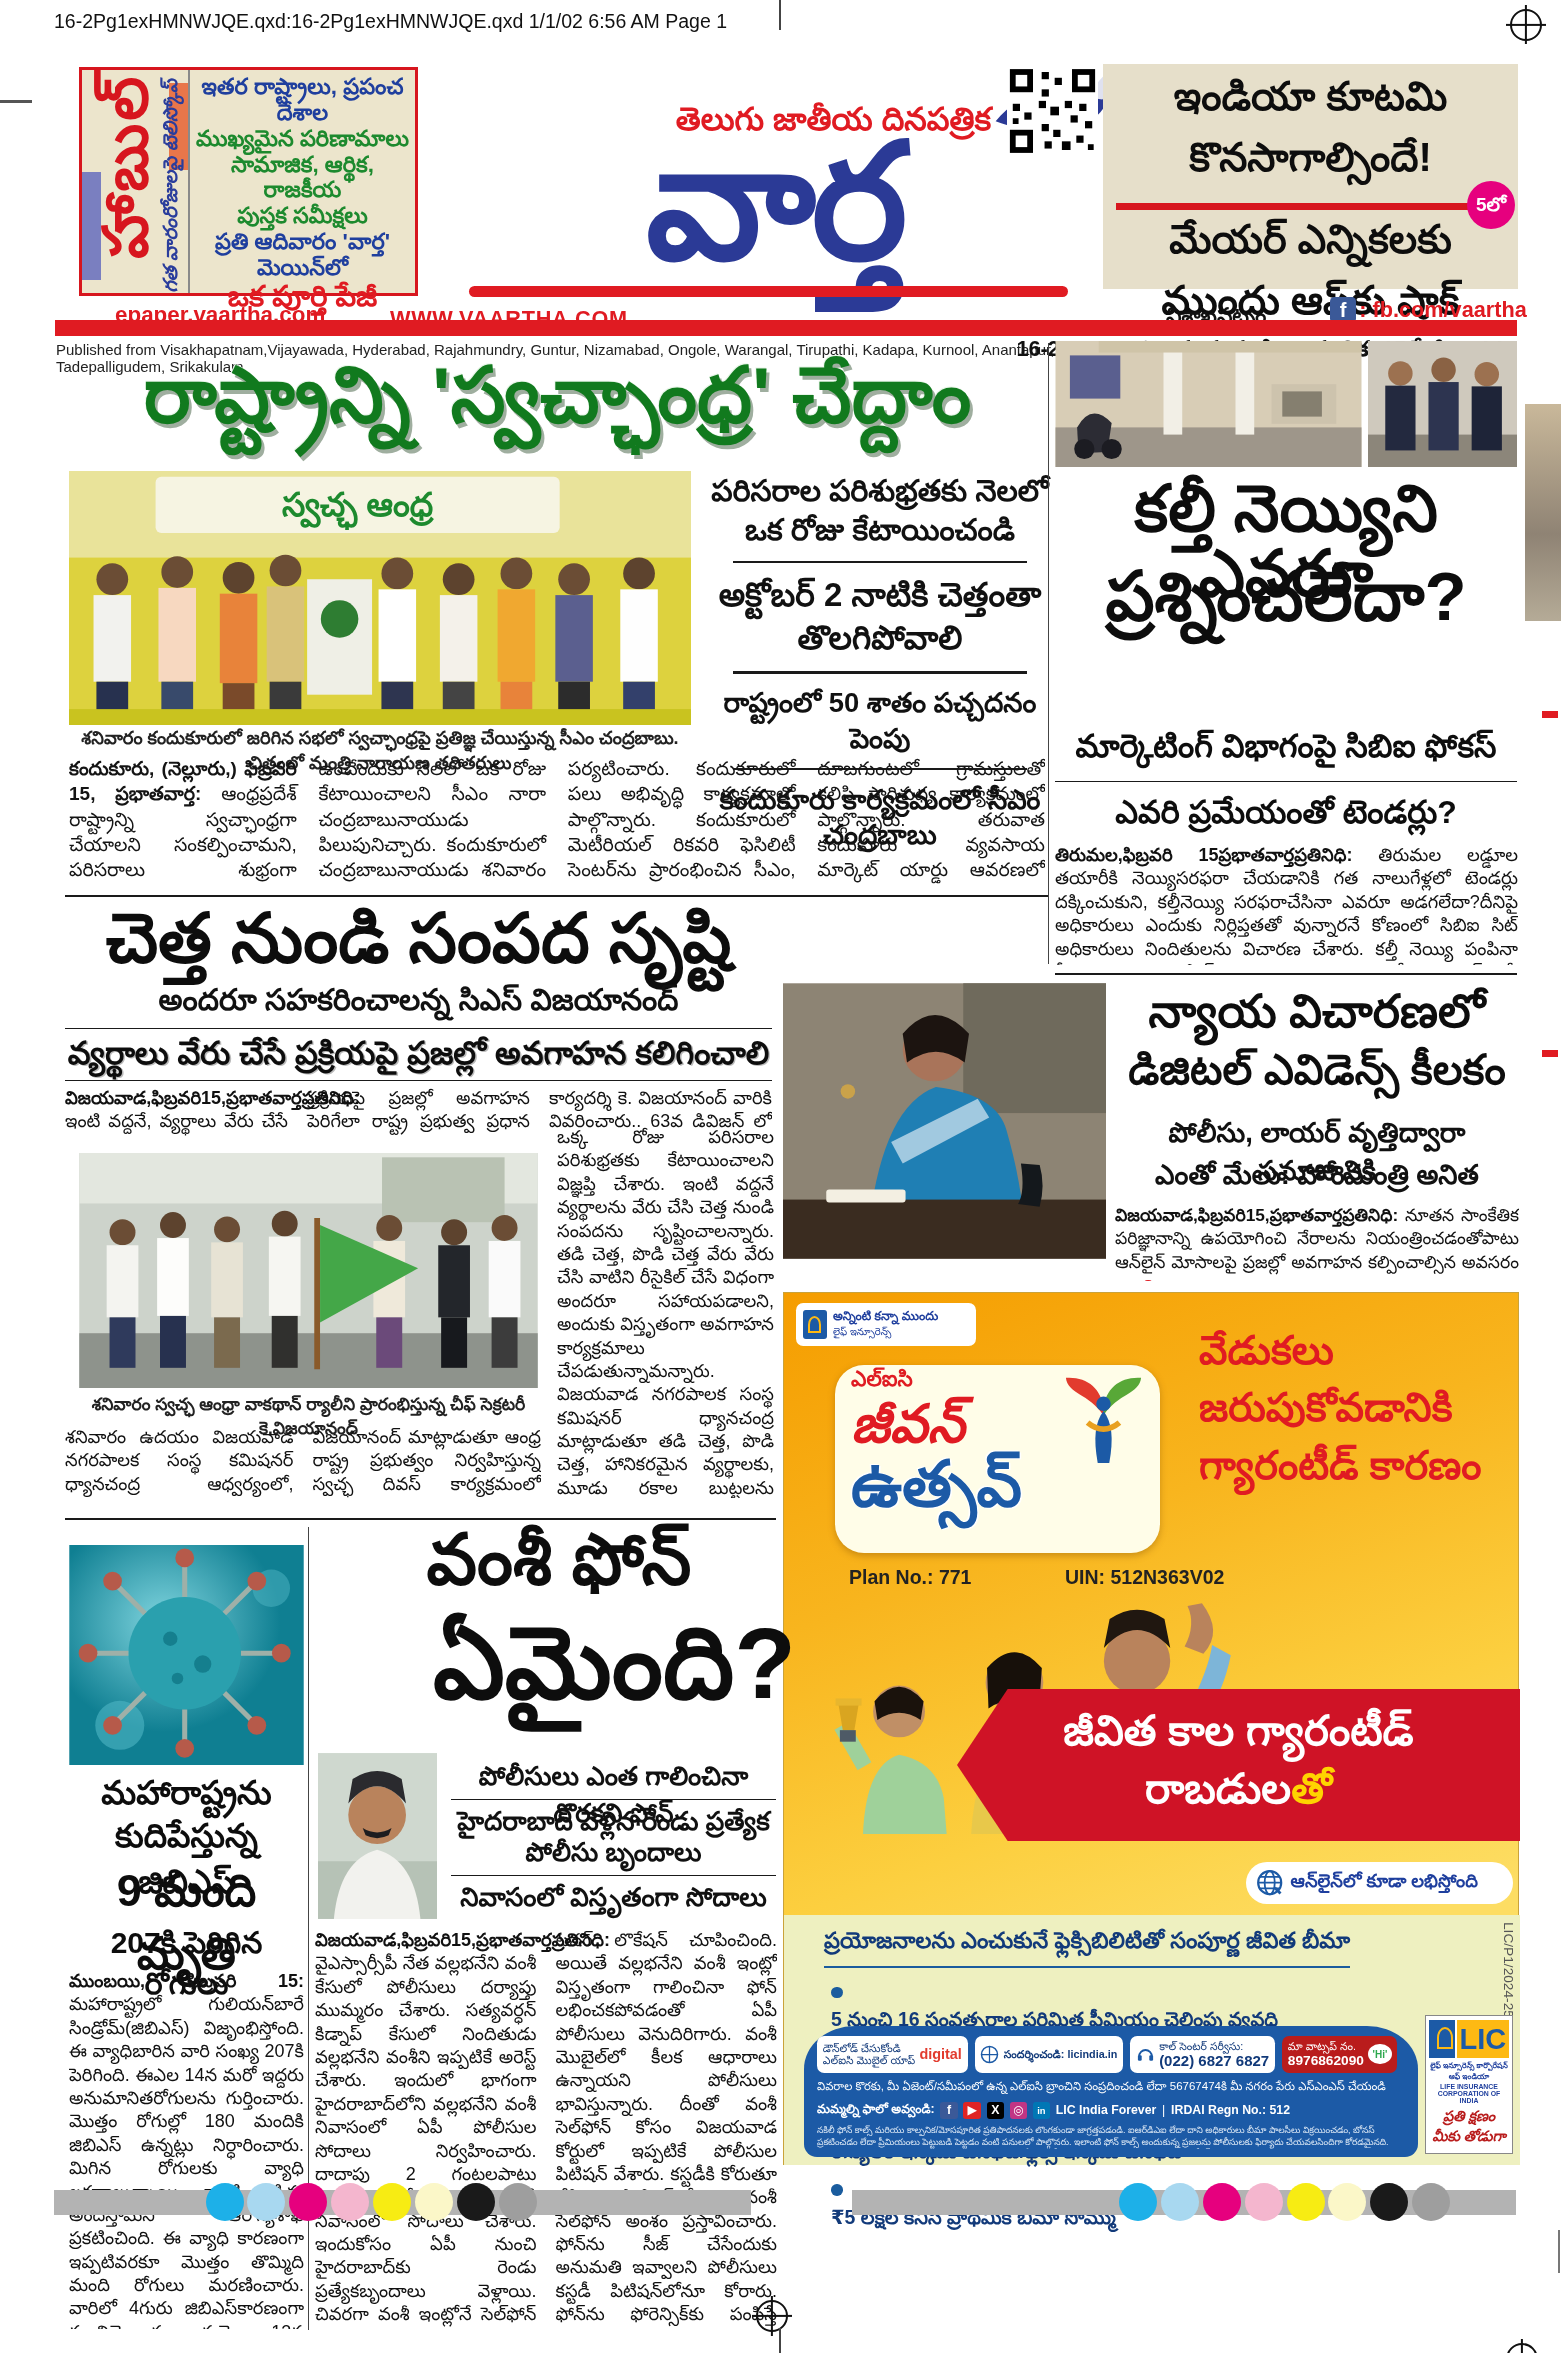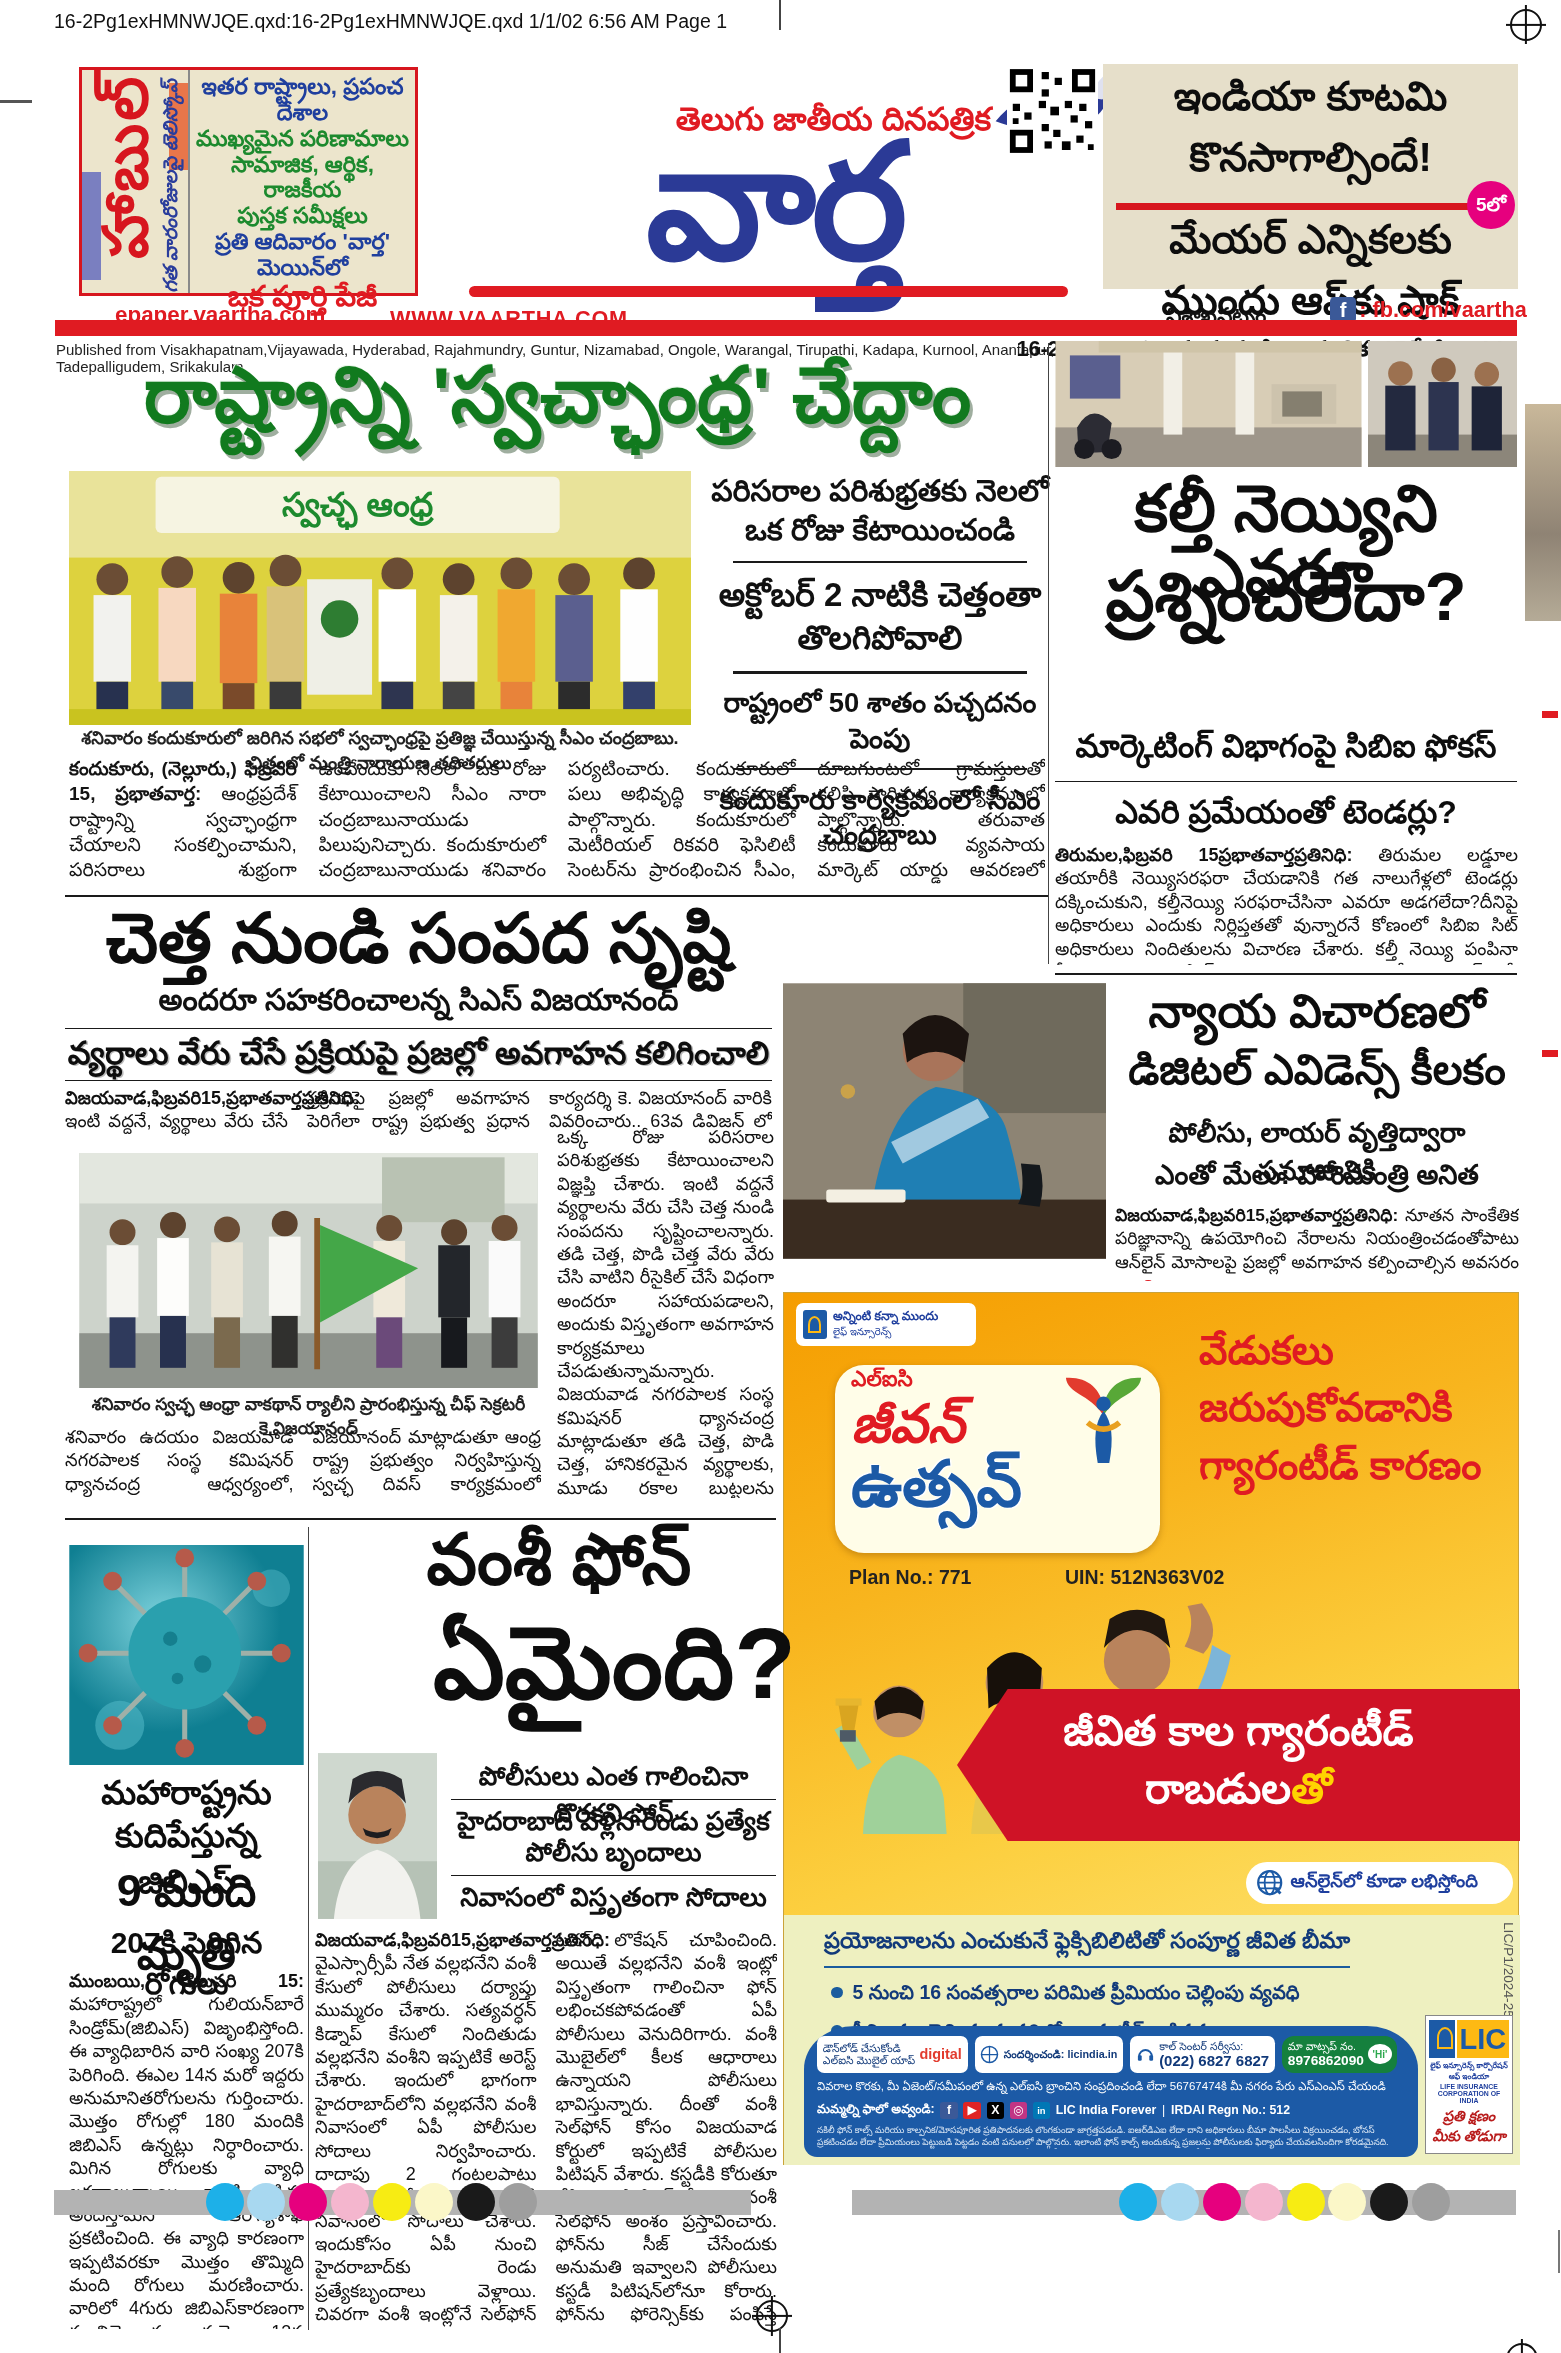--- a/index.html
+++ b/index.html
@@ -37,21 +37,21 @@
   .bodyTxt{font-size:19px;line-height:1.33;color:#141414;}
   .small{font-size:18px;line-height:1.3;}
   .capTxt{font-size:17.3px;font-weight:bold;color:#222;}
   .more{color:#e01b22;font-weight:800;}
   
   .licAd{background:linear-gradient(160deg,#f59d00 0%,#f8b51e 30%,#fccf3f 55%,#fddd63 75%);}
   .licPanel{background:#eef0c0;}
   .licFooter{background:#1c5aa6;border-radius:51px 51px 13px 13px / 43px 43px 13px 13px;}
   .wbadge{background:#fff;border-radius:7.2px;color:#123a7a;font-size:10.8px;line-height:1.15;
           padding:3.6px 5.8px;display:flex;align-items:center;gap:4.3px;}
-  .bullet{display:flex;gap:10px;align-items:flex-start;color:#123a7a;font-size:19.5px;font-weight:600;}
+  .bullet{display:flex;gap:10px;align-items:flex-start;color:#123a7a;font-size:19.5px;font-weight:600;flex-direction:column;}
   .bdot{width:11.5px;height:11.5px;border-radius:50%;background:#1a5c9e;margin-top:5.8px;flex:0 0 11.5px;}
   .regbar{background:#b3b3b3;}
   .dot{border-radius:50%;position:absolute;width:38px;height:38px;top:-7.2px;}
   .crosshair{width:32px;height:32px;border:2.2px solid #111;border-radius:50%;position:relative;}
   .crosshair:before,.crosshair:after{content:"";position:absolute;background:#111;}
   .crosshair:before{left:50%;top:-5.8px;bottom:-5.8px;width:2.2px;transform:translateX(-50%);}
   .crosshair:after{top:50%;left:-5.8px;right:-5.8px;height:2.2px;transform:translateY(-50%);}
 </style>
 </head>
 <body>
@@ -423,21 +423,21 @@
           <svg width="19" height="19" viewBox="0 0 30 30">
               <path d="M5,18 a10,10 0 0 1 20,0" fill="none" stroke="#1c5aa6" stroke-width="3"></path>
               <rect x="3" y="16" width="6" height="9" rx="2" fill="#1c5aa6"></rect>
               <rect x="21" y="16" width="6" height="9" rx="2" fill="#1c5aa6"></rect>
             </svg>
           <div>
               <div>కాల్ సెంటర్ సర్వీసు:</div>
               <div class="b" style="font-size:15px;">(022) 6827 6827</div>
             </div>
         </div>
-        <div class="wbadge" style="background:#15803d;color:#fff;border-radius:12px;">
+        <div class="wbadge" style="background:#b91c1c;color:#fff;">
           <div>
               <div>మా వాట్సప్ నం.</div>
               <div class="b" style="font-size:13.7px;">8976862090</div>
             </div>
           <div class="b" style="background:#fff;color:#2da84e;border-radius:50%;padding:4.3px;font-size:10px;">'Hi'</div>
         </div>
       </div>
       <div style="color:#fff;font-size:11.5px;margin-top:7.2px;">వివరాల కొరకు, మీ ఏజెంట్/సమీపంలో ఉన్న ఎల్ఐసి బ్రాంచిని సంప్రదించండి లేదా 56767474కి మీ నగరం పేరు ఎస్ఎంఎస్ చేయండి</div>
       <div style="display:flex;align-items:center;gap:5.8px;margin-top:5.8px;color:#fff;font-size:12.3px;">
         <span class="b">మమ్మల్ని ఫాలో అవ్వండి:</span>

